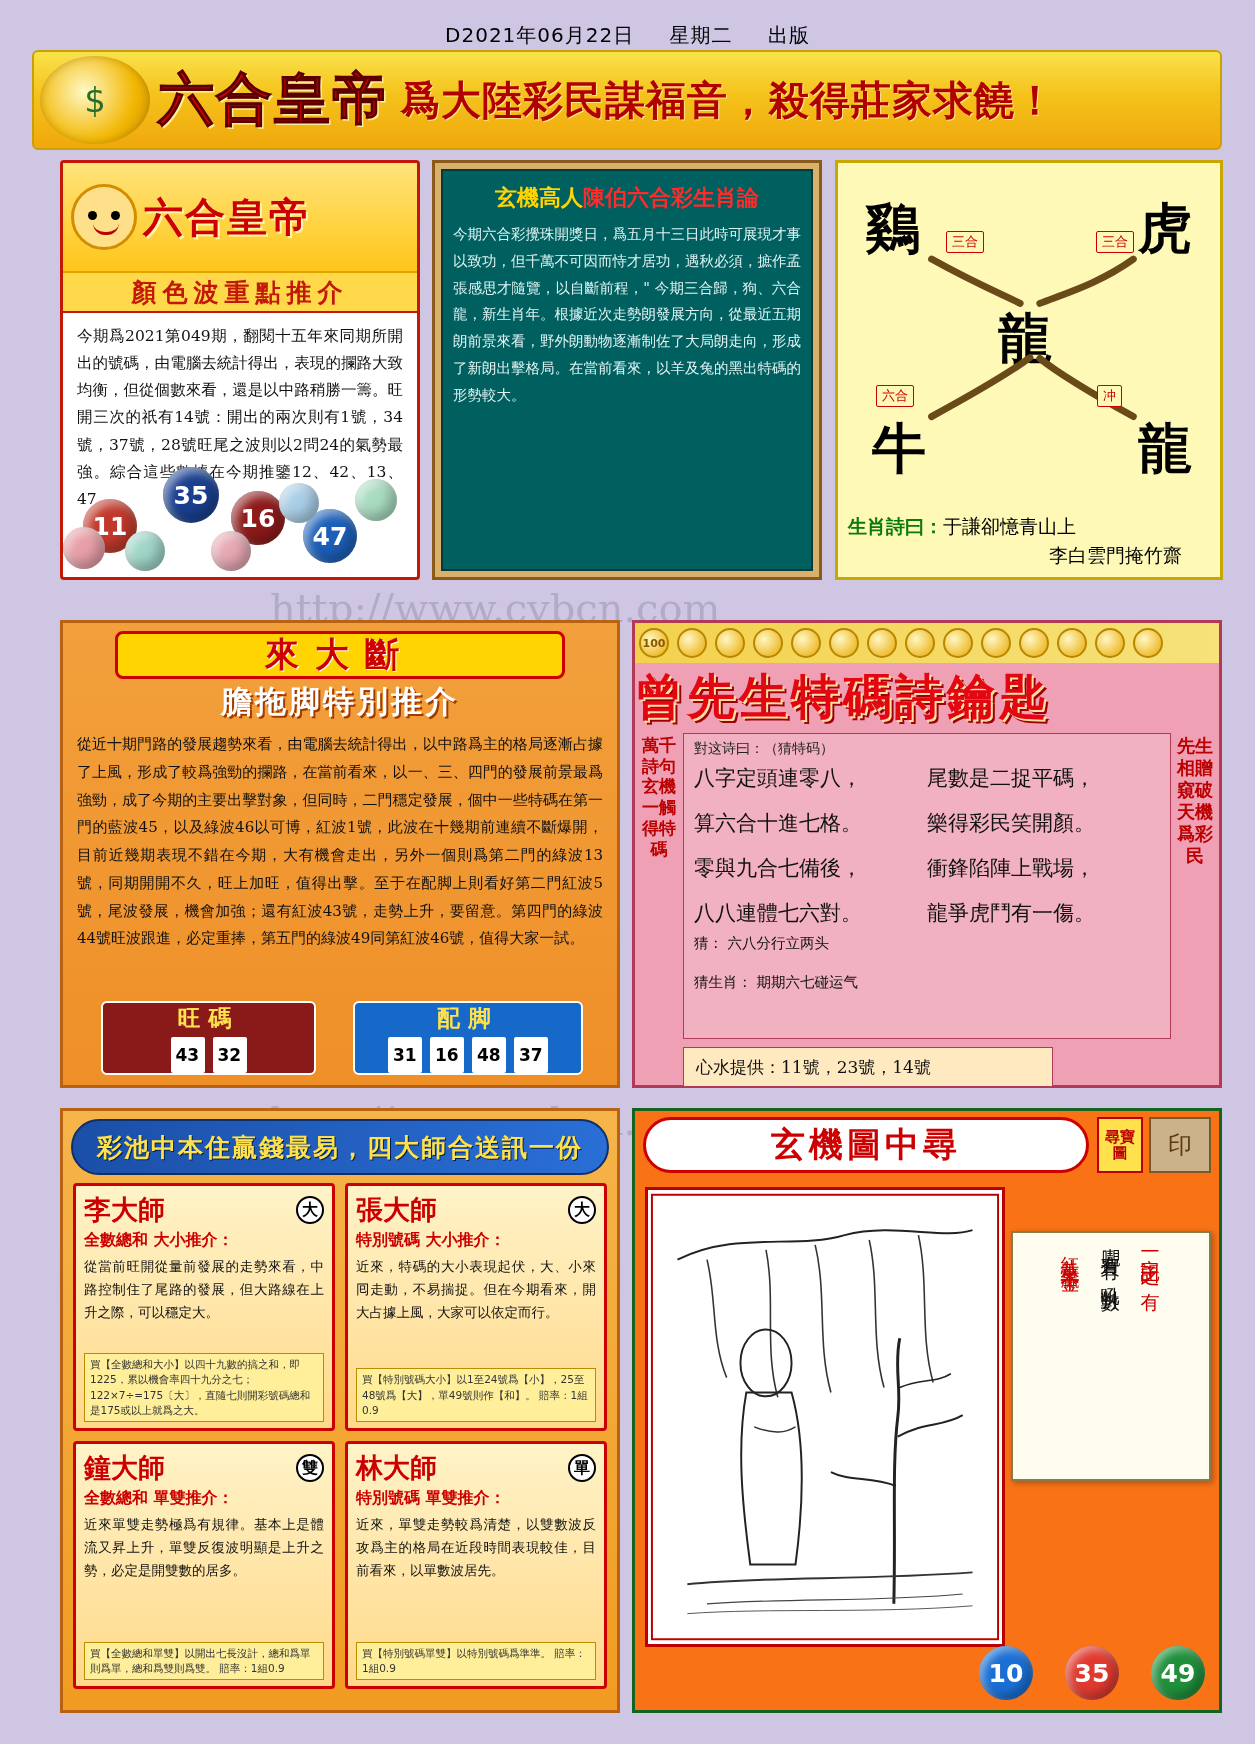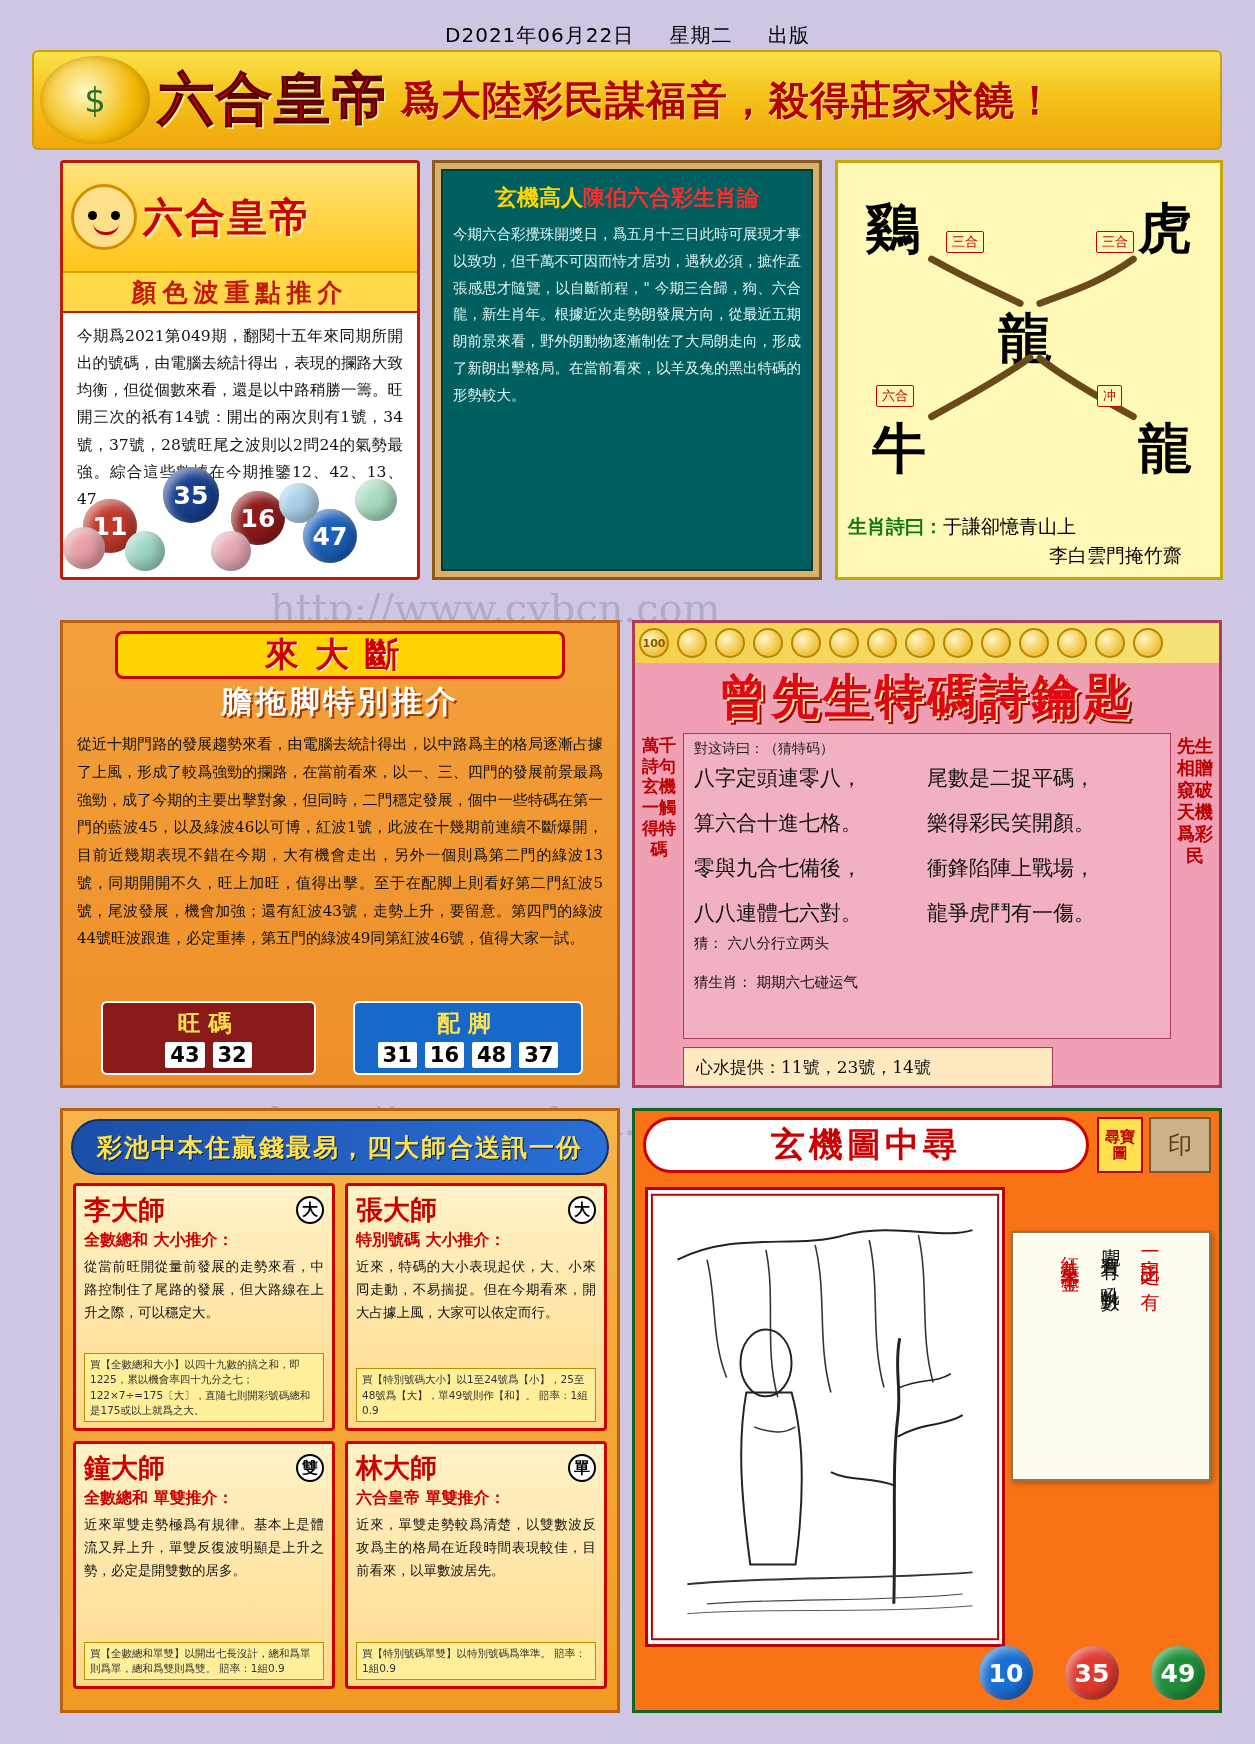--- a/index.html
+++ b/index.html
@@ -158,36 +158,36 @@
     display:flex; flex-direction:column; align-items:center; justify-content:center;
   }
   .pb-red { left:38px; width:215px; background:#8a1a1a; }
   .pb-blue { left:290px; width:230px; background:#1669c9; }
   .pb-title {
     font-family:"DejaVu Serif","Liberation Serif",serif; font-size:23px; font-weight:bold;
     color:#ffe14d; letter-spacing:8px; margin-bottom:3px;
   }
   .pb-nums { display:flex; gap:8px; }
   .pb-num {
-    min-width:34px; padding:1px 5px; background:#fff; color:#000;
-    font-size:21px; font-weight:bold; border-radius:2px;
+    min-width:34px; padding:8px 5px; background:#fff; color:#000;
+    font-size:17px; font-weight:bold; border-radius:2px;
   }
 
   .r2-right {
     position:absolute; left:632px; top:0; width:590px; height:468px;
     background:#f0a0b4; border:3px solid #b03a58;
   }
   .r2r-top {
     height:40px; background:linear-gradient(90deg,#f3d14e,#f6e27a);
     display:flex; align-items:center; overflow:hidden;
   }
   .coin { width:30px;height:30px;border-radius:50%;background:radial-gradient(circle at 35% 35%,#fff6c0,#e8a900);
     border:2px solid #b98600; margin:0 4px; font-size:11px; display:flex;align-items:center;justify-content:center;color:#8a5a00;font-weight:bold;}
   .r2r-title {
-    text-align:center; font-family:"DejaVu Serif","Liberation Serif",serif;
+    text-align:left; font-family:"DejaVu Serif","Liberation Serif",serif;
     font-size:48px; font-weight:bold; color:#e30613; letter-spacing:4px;
     text-shadow:2px 2px 0 #ffe1a0, 4px 4px 0 #9d0009;
     margin-top:2px;
   }
   .r2r-body { position:relative; height:368px;padding-left:8px; }
   .vstrip {
     position:absolute; top:6px; width:36px; text-align:center;
     font-family:"DejaVu Serif","Liberation Serif",serif; font-size:17px; line-height:1.22;
     color:#b00; font-weight:bold;
   }
@@ -498,21 +498,21 @@
           <div class="m-sub">全數總和 單雙推介：</div>
           <div class="m-text">近來單雙走勢極爲有規律。基本上是體流又昇上升，單雙反復波明顯是上升之勢，必定是開雙數的居多。</div>
           <div class="m-foot">買【全數總和單雙】以開出七長沒計，總和爲單則爲單，總和爲雙則爲雙。     賠率：1組0.9</div>
         </div>
 
         <div class="master">
           <div class="m-head">
             <div class="m-name">林大師</div>
             <div class="m-badge">單</div>
           </div>
-          <div class="m-sub">六合皇帝 單雙推介：</div>
+          <div class="m-sub">特別號碼 單雙推介：</div>
           <div class="m-text">近來，單雙走勢較爲清楚，以雙數波反攻爲主的格局在近段時間表現較佳，目前看來，以單數波居先。</div>
           <div class="m-foot">買【特別號碼單雙】以特別號碼爲準準。     賠率：1組0.9</div>
         </div>
 
       </div>
     </div>
 
     <div class="r3-right">
       <div class="r3r-head">
         <div class="oval">

